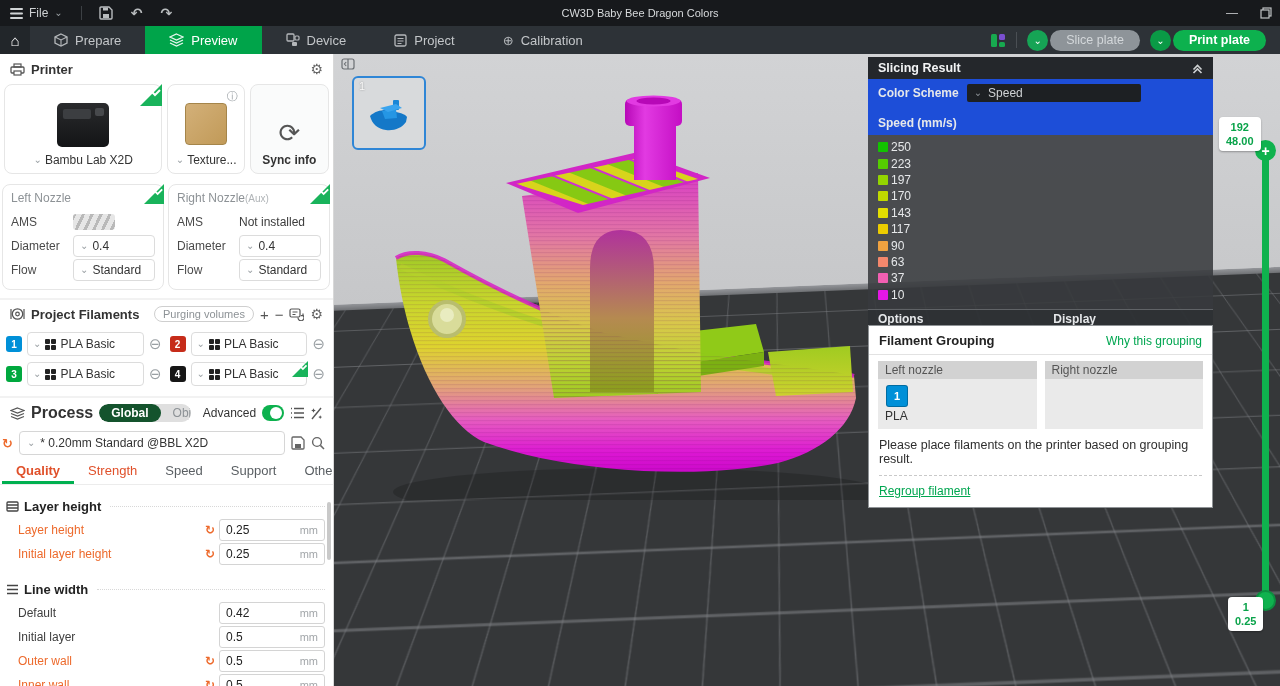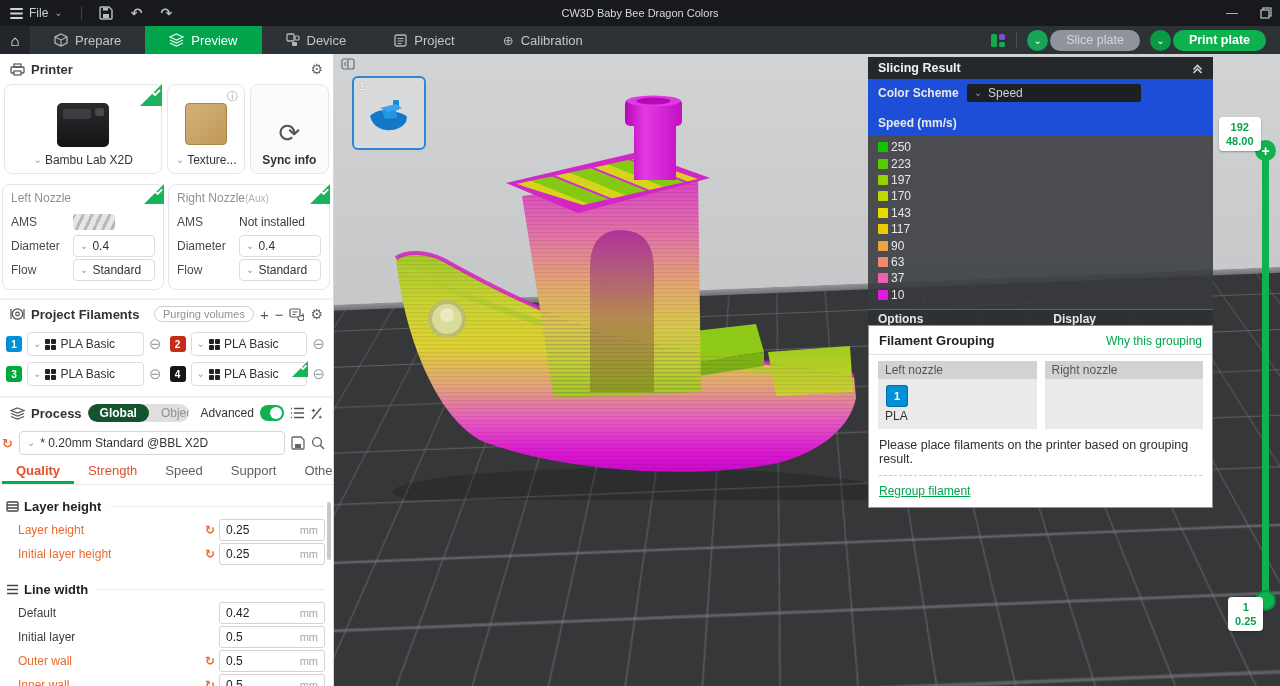--- a/index.html
+++ b/index.html
@@ -474,21 +474,21 @@
   <div class="process-row">
     <span class="ic">
       <svg width="15" height="13" viewBox="0 0 15 13">
           <g fill="none" stroke="#555" stroke-width="1.2">
             <path d="M7.5 1 14 3.5 7.5 6 1 3.5z"></path>
             <path d="M1 6.5l6.5 2.5L14 6.5"></path>
             <path d="M1 9.5 7.5 12 14 9.5"></path>
           </g>
         </svg>
     </span>
-    <span class="t" style="font-weight:bold;font-size:13px;">Process</span>
+    <span class="t" style="font-weight:bold;font-size:16px;">Process</span>
     <span class="seg">
       <span class="sg on">Global</span>
       <span class="sg">Objects</span>
     </span>
     <span class="spacer"></span>
     <span style="color:#333;">Advanced</span>
     <span class="toggle"></span>
     <span class="ic">
       <svg width="14" height="12" viewBox="0 0 14 12">
           <g stroke="#555" stroke-width="1.4">

